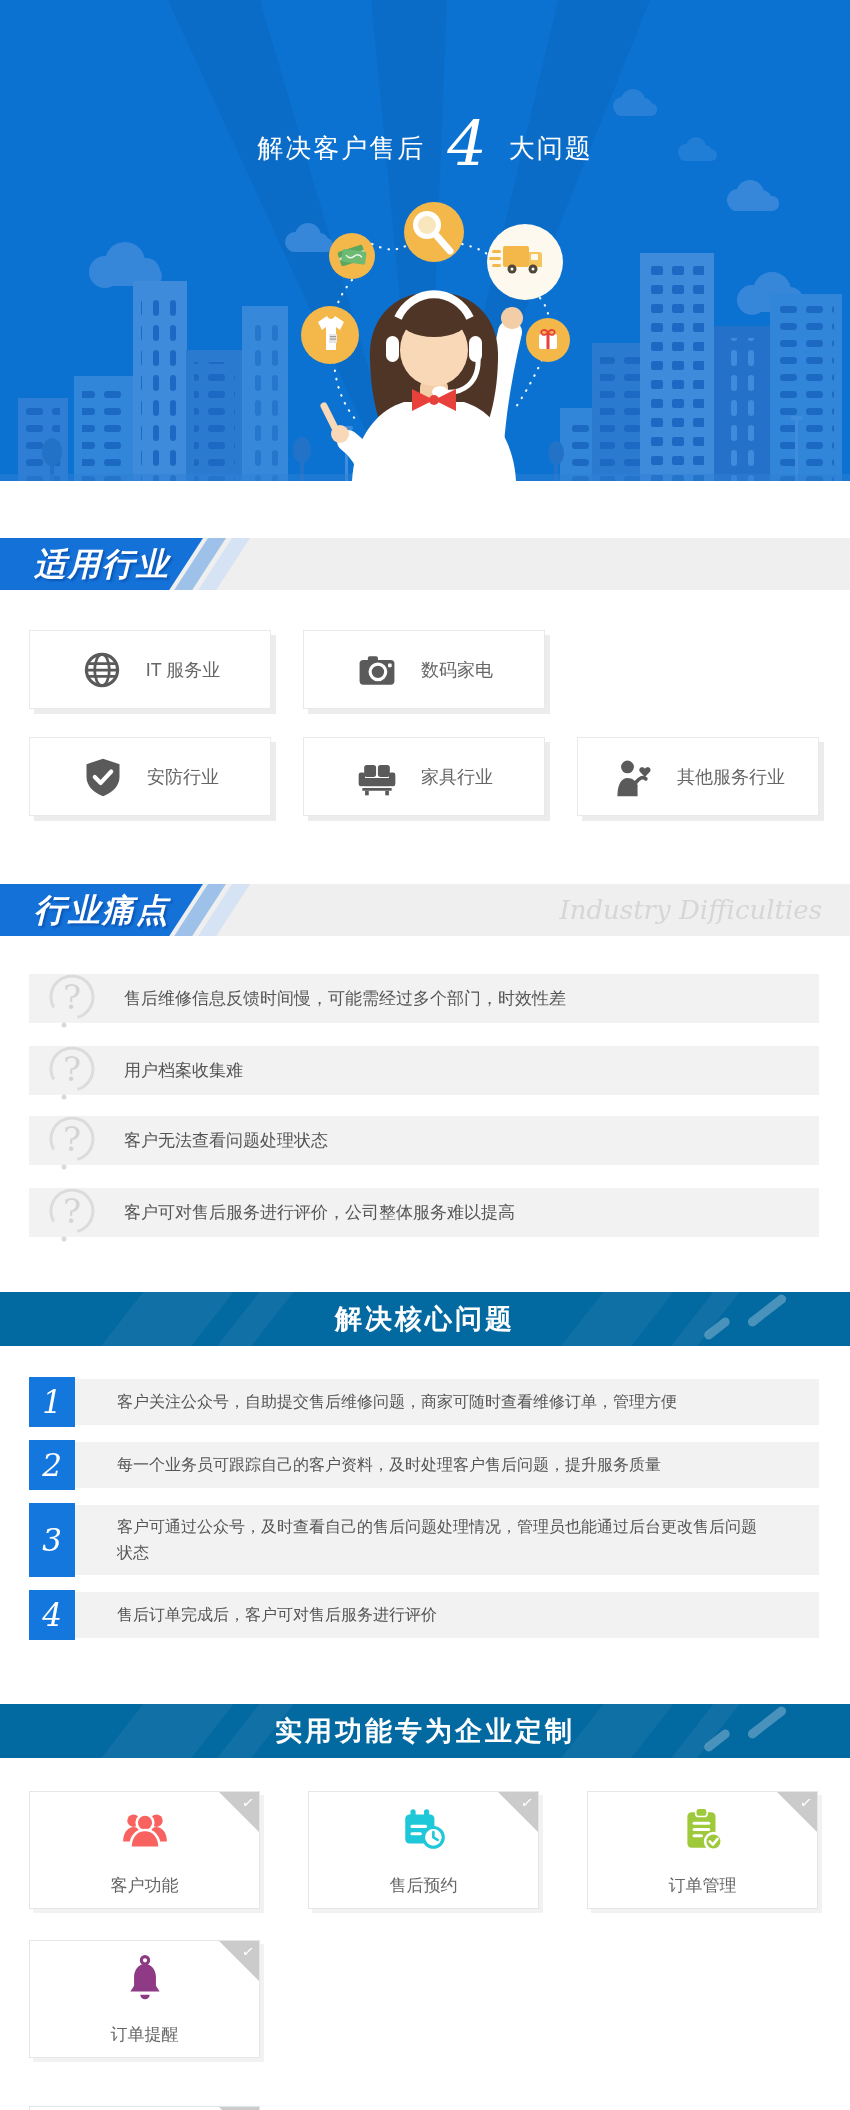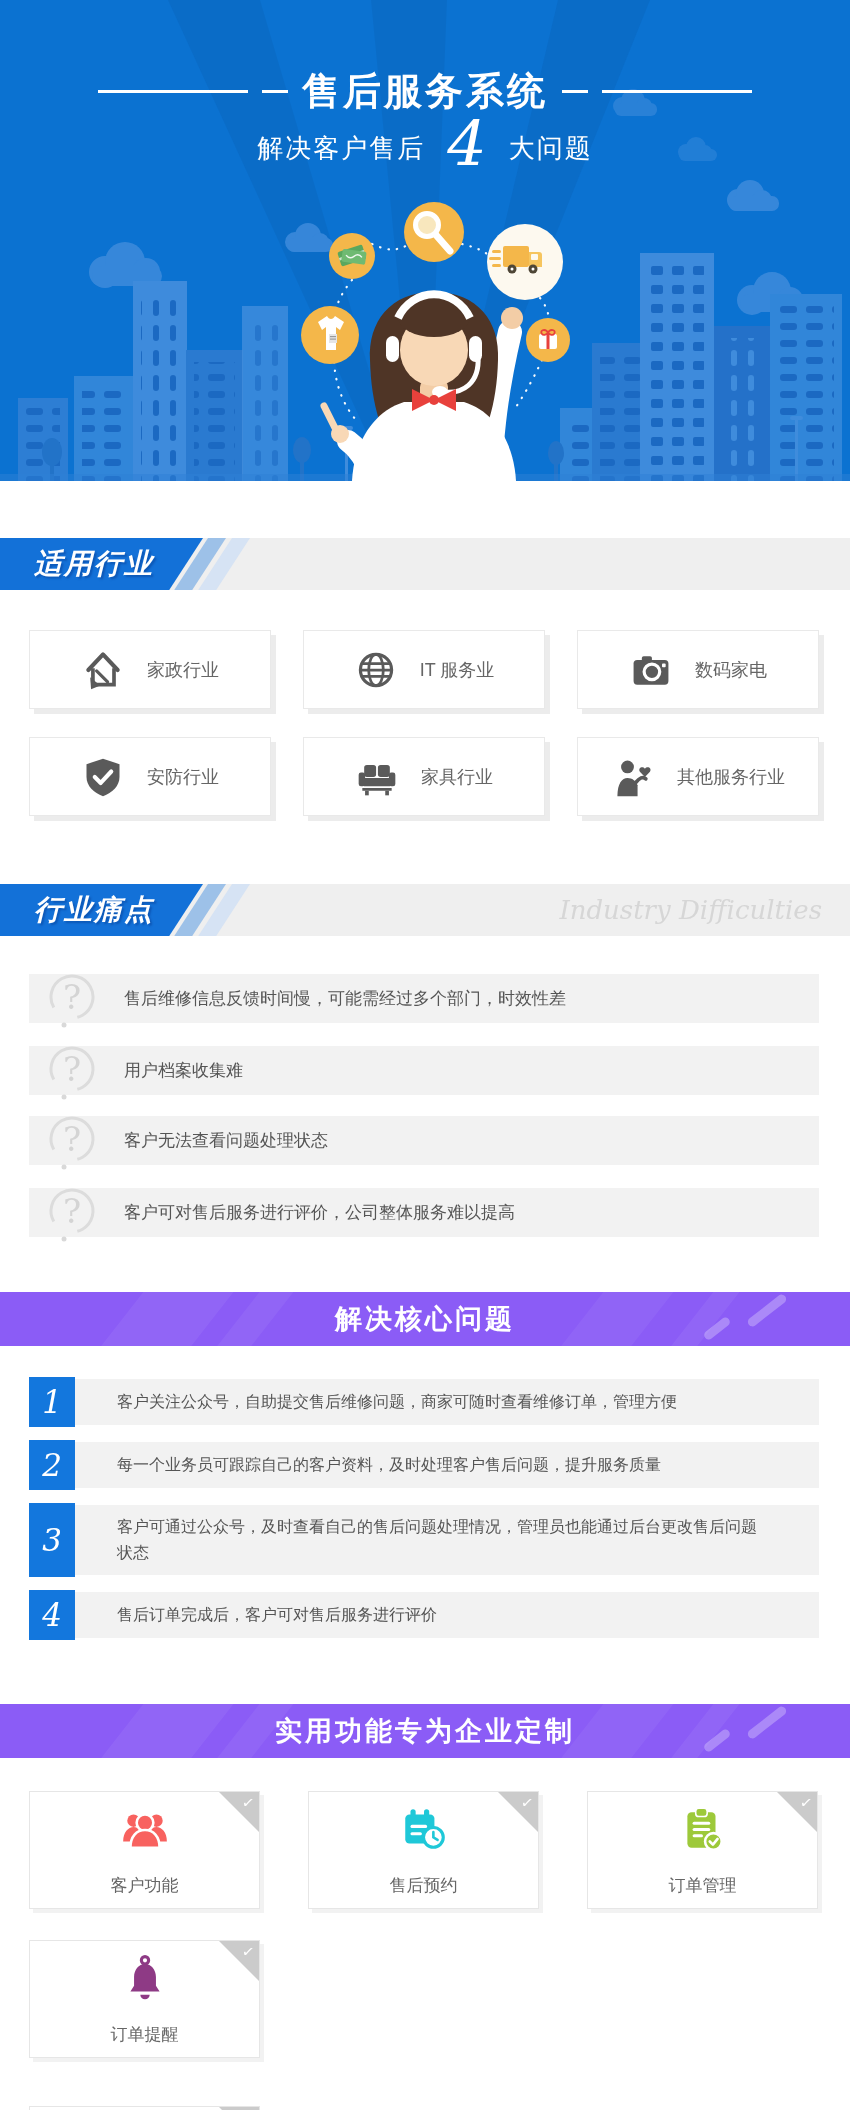--- a/index.html
+++ b/index.html
@@ -15,38 +15,38 @@
   .hero-title { color:#fff; font-size:38px; font-weight:bold; letter-spacing:3px; white-space:nowrap; }
   .hero-subtitle { position:absolute; top:112px; left:0; width:100%; height:72px; display:flex; align-items:center; justify-content:center; color:#fff; z-index:3; }
   .sub-text { font-size:26px; letter-spacing:2px; }
   .sub-num { font-family:"DejaVu Serif", serif; font-style:italic; font-size:62px; line-height:1; margin:0 22px 8px 22px; }
 
   
   .band { position:absolute; left:0; width:850px; height:52px; background:#efefef; overflow:hidden; }
   .band-blue { position:absolute; left:-12px; top:0; height:52px; width:215px; background:#1371d8; transform:skewX(-33deg); transform-origin:top left; }
   .band-stripe1 { position:absolute; left:208px; top:0; height:52px; width:18px; background:#9dc1e8; transform:skewX(-33deg); transform-origin:top left; }
   .band-stripe2 { position:absolute; left:232px; top:0; height:52px; width:18px; background:#d6e3f4; transform:skewX(-33deg); transform-origin:top left; }
-  .band-title { position:absolute; left:34px; top:0; line-height:52px; color:#fff; font-size:28px; font-weight:bold; font-style:italic; letter-spacing:2px; text-shadow:2px 2px 2px rgba(0,40,120,0.35); z-index:2; }
+  .band-title { position:absolute; left:34px; top:0; line-height:52px; color:#fff; font-size:32px; font-weight:bold; font-style:italic; letter-spacing:2px; text-shadow:2px 2px 2px rgba(0,40,120,0.35); z-index:2; }
   .band-en { position:absolute; right:28px; top:0; line-height:52px; font-family:"DejaVu Serif", serif; font-style:italic; font-size:26px; color:#d6d6d6; }
 
   
   .ind-grid { position:absolute; left:29px; top:630px; width:792px; }
   .ind-row { display:flex; gap:32px; }
   .ind-row + .ind-row { margin-top:28px; }
   .ind-card { width:242px; height:79px; background:#fff; border:1px solid #e9e9e9; box-shadow:5px 5px 0 #ececec; display:flex; align-items:center; justify-content:center; gap:22px; }
   .ind-icon { width:44px; height:44px; color:#5a5a5a; flex:0 0 auto; }
   .ind-label { font-size:18px; color:#666; white-space:nowrap; }
 
   
   .pain-row { position:absolute; left:29px; width:790px; height:49px; background:#f2f2f2; display:flex; align-items:center; padding-left:95px; overflow:visible; }
   .pain-text { font-size:17px; color:#555; }
   .pain-q { position:absolute; left:16px; top:-4px; width:60px; height:62px; }
 
   
-  .bigband { position:absolute; left:0; width:850px; height:54px; background:#8b5cf6; overflow:hidden; }
+  .bigband { position:absolute; left:0; width:850px; height:54px; background:#0369a1; overflow:hidden; }
   .bigband .bb-title { position:relative; z-index:2; display:block; text-align:center; line-height:54px; color:#fff; font-size:27px; font-weight:bold; letter-spacing:3px; }
   .bb-streak { position:absolute; top:-20px; height:100px; background:rgba(255,255,255,0.06); transform:skewX(-38deg); }
   .bb-s1 { left:120px; width:90px; } .bb-s2 { left:236px; width:34px; }
   .bb-s3 { left:580px; width:70px; background:rgba(255,255,255,0.05); } .bb-s4 { left:690px; width:26px; }
   .bb-dash { position:absolute; height:9px; border-radius:5px; background:rgba(255,255,255,0.28); transform:rotate(-38deg); }
   .bb-d1 { right:60px; top:14px; width:46px; } .bb-d2 { right:118px; top:32px; width:30px; }
 
   
   .sol-row { position:absolute; left:29px; width:790px; display:flex; align-items:center; }
   .sol-num { width:46px; align-self:stretch; margin:-2px 0; background:#1377dd; color:#fff; display:flex; align-items:center; justify-content:center; font-family:"DejaVu Serif", serif; font-style:italic; font-size:31px; flex:0 0 auto; }
@@ -241,52 +241,36 @@
           <rect x="330" y="338.5" width="6" height="1.2" fill="#9a9a9a"></rect>
       </g>
       <g>
         <circle cx="548" cy="340" r="22" fill="#f4b74a"></circle>
         <rect x="539" y="334" width="18" height="15" rx="2" fill="#fff"></rect>
         <rect x="546.5" y="334" width="3" height="15" fill="#e8413c"></rect>
         <path d="M548 333 c-2-5-9-3-6 1 c1 1.5 4 1 6-1 z M548 333 c2-5 9-3 6 1 c-1 1.5-4 1-6-1 z" fill="none" stroke="#e8413c" stroke-width="1.8"></path>
       </g>
     </svg>
 
-    <div class="hero-title-row">
-      <span class="line-long"></span>
-      <span class="line-short"></span>
-      <h1 class="hero-title">售后服务系统</h1>
-      <span class="line-short"></span>
-      <span class="line-long"></span>
-    </div>
     <div class="hero-subtitle">
       <span class="sub-text">解决客户售后</span>
       <span class="sub-num">4</span>
       <span class="sub-text">大问题</span>
     </div>
   </div>
 
   <div class="band" style="top:538px">
     <div class="band-blue"></div>
     <div class="band-stripe1"></div>
     <div class="band-stripe2"></div>
     <span class="band-title">适用行业</span>
   </div>
 
   <div class="ind-grid">
     <div class="ind-row">
-      <div class="ind-card">
-        <svg class="ind-icon" viewBox="0 0 48 48">
-          <path d="M8 24 L24 7 L40 24" stroke="currentColor" stroke-width="4.5" fill="none" stroke-linecap="round" stroke-linejoin="round"></path>
-          <path d="M13 22 V40 H36 V22" stroke="currentColor" stroke-width="4" fill="none"></path>
-          <path d="M17 25 L29 37" stroke="currentColor" stroke-width="3.5" stroke-linecap="round"></path>
-          <polygon points="10,32 21,41 11,45" fill="currentColor"></polygon>
-        </svg>
-        <span class="ind-label">家政行业</span>
-      </div>
       <div class="ind-card">
         <svg class="ind-icon" viewBox="0 0 48 48">
           <circle cx="24" cy="24" r="17" stroke="currentColor" stroke-width="3.5" fill="none"></circle>
           <ellipse cx="24" cy="24" rx="8" ry="17" stroke="currentColor" stroke-width="3" fill="none"></ellipse>
           <path d="M8 17 H40 M7 24 H41 M8 31 H40" stroke="currentColor" stroke-width="3"></path>
         </svg>
         <span class="ind-label">IT 服务业</span>
       </div>
       <div class="ind-card">
         <svg class="ind-icon" viewBox="0 0 48 48">

